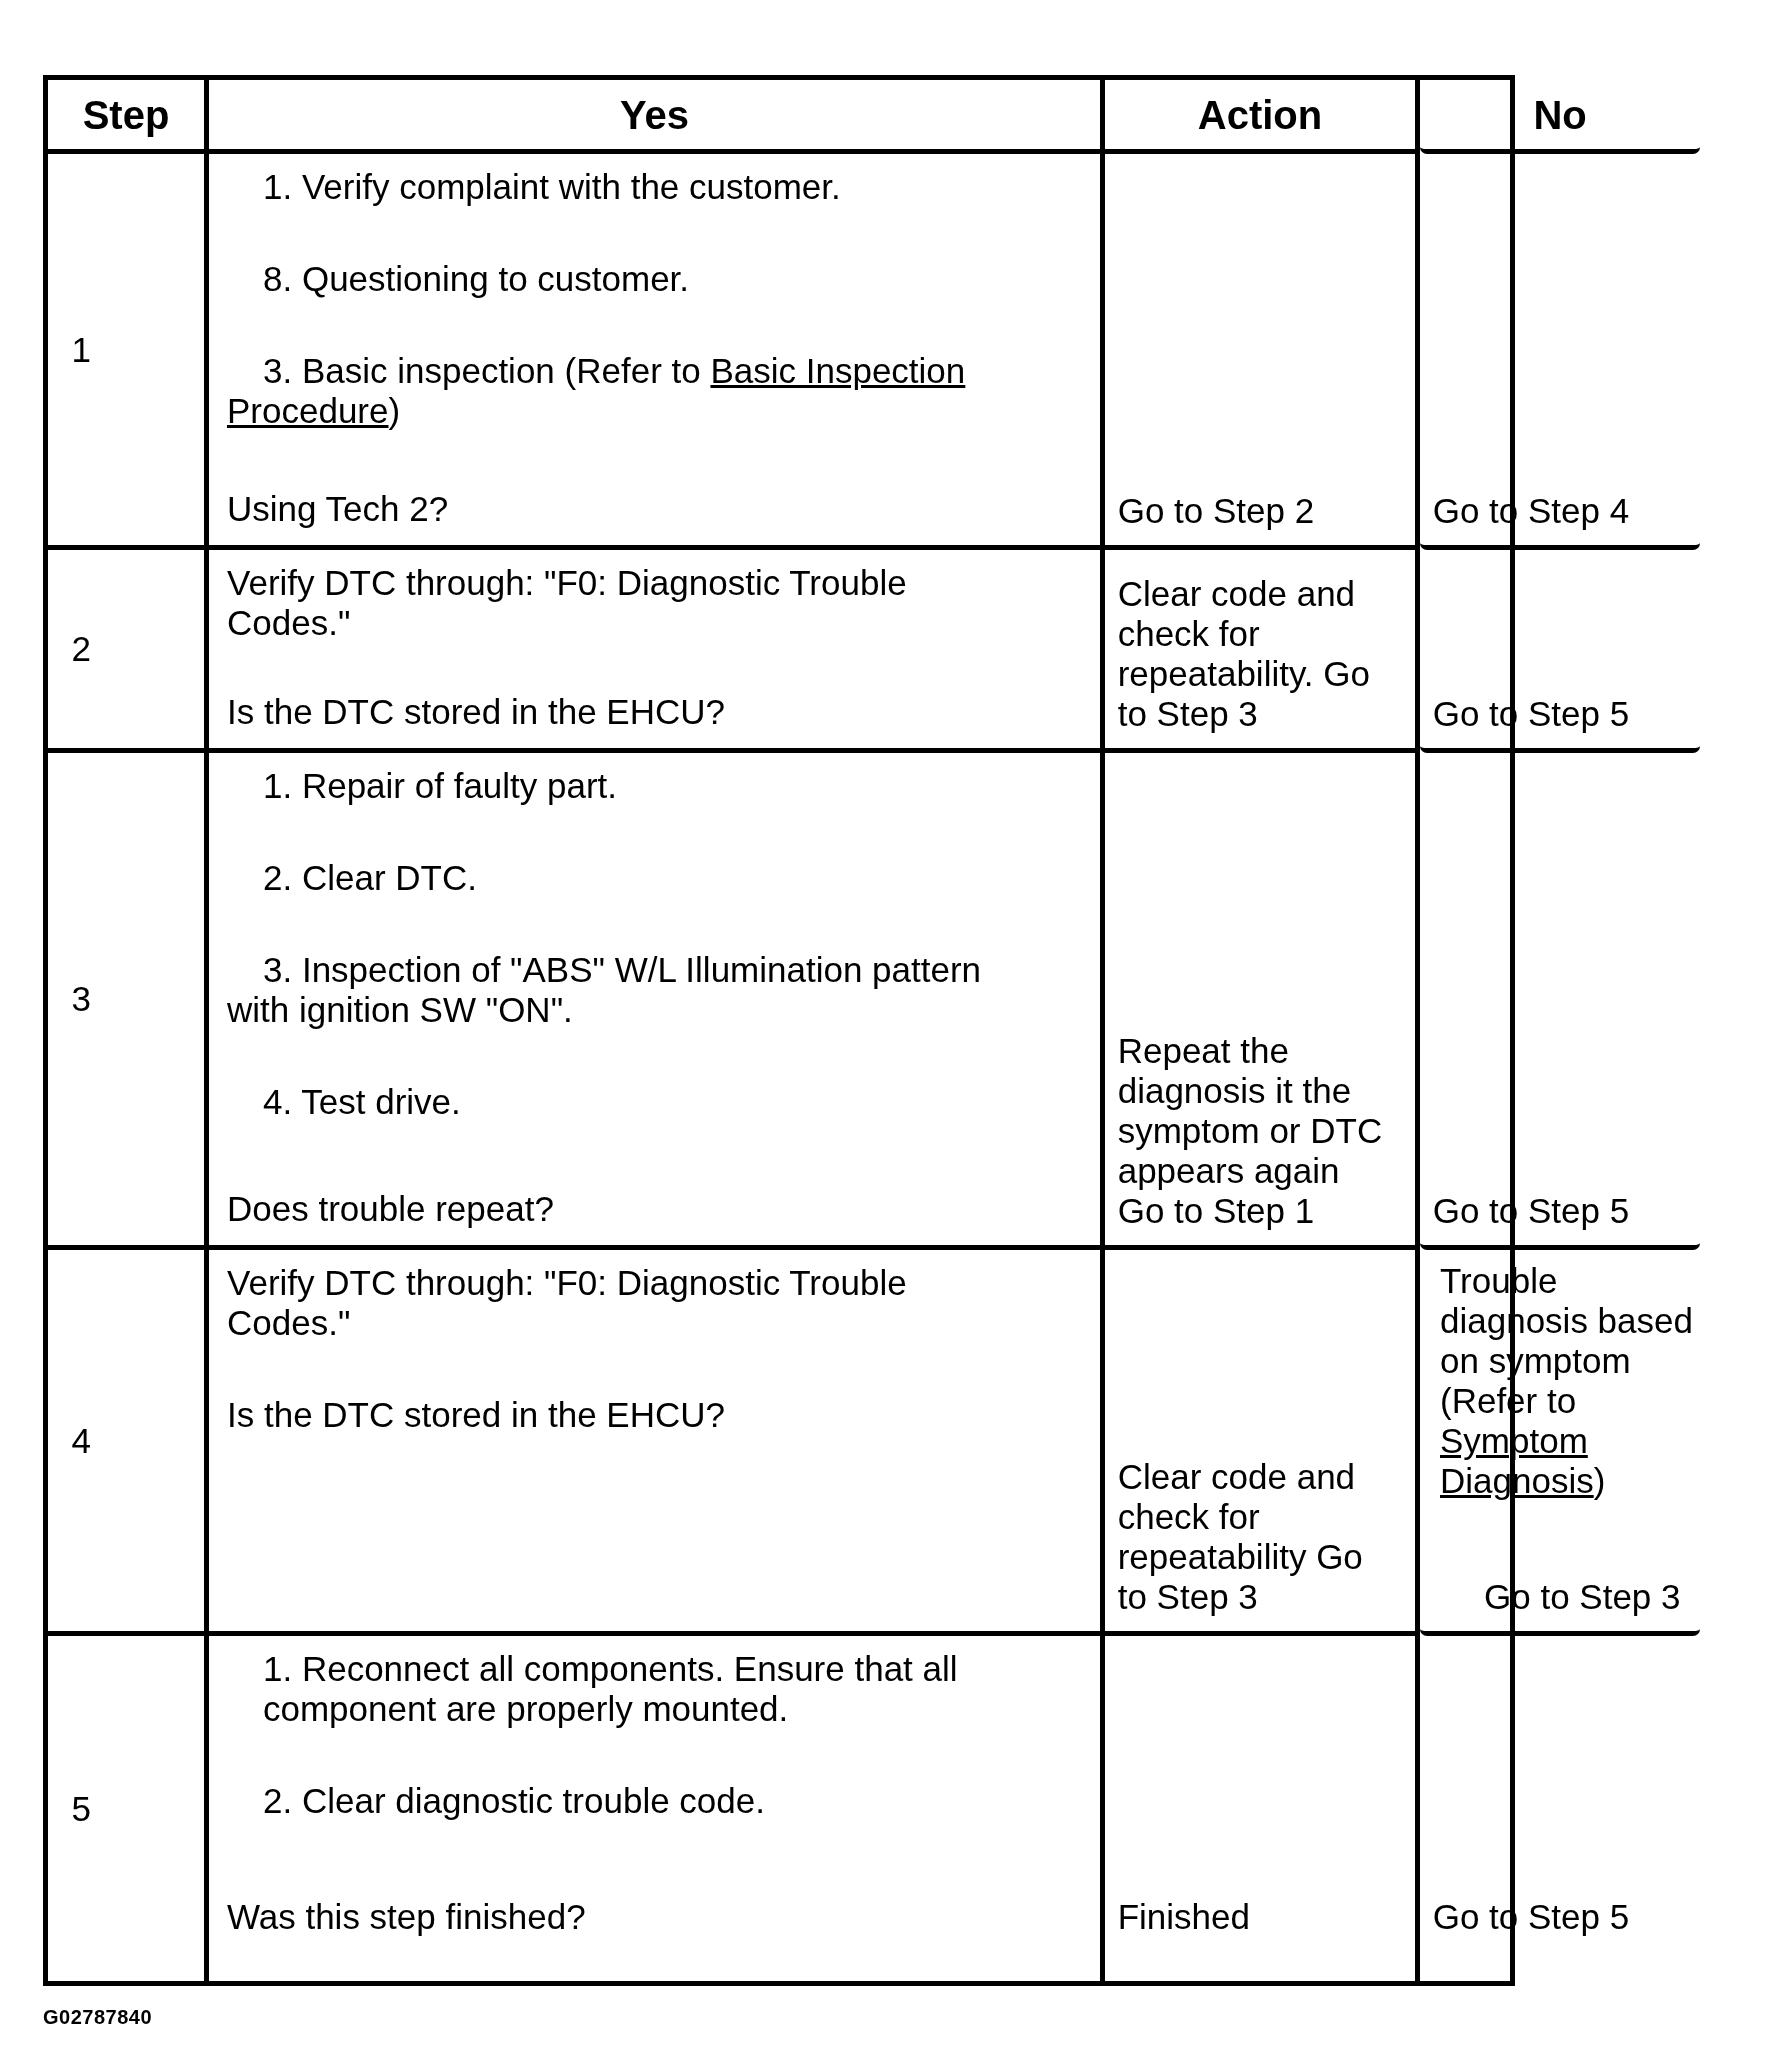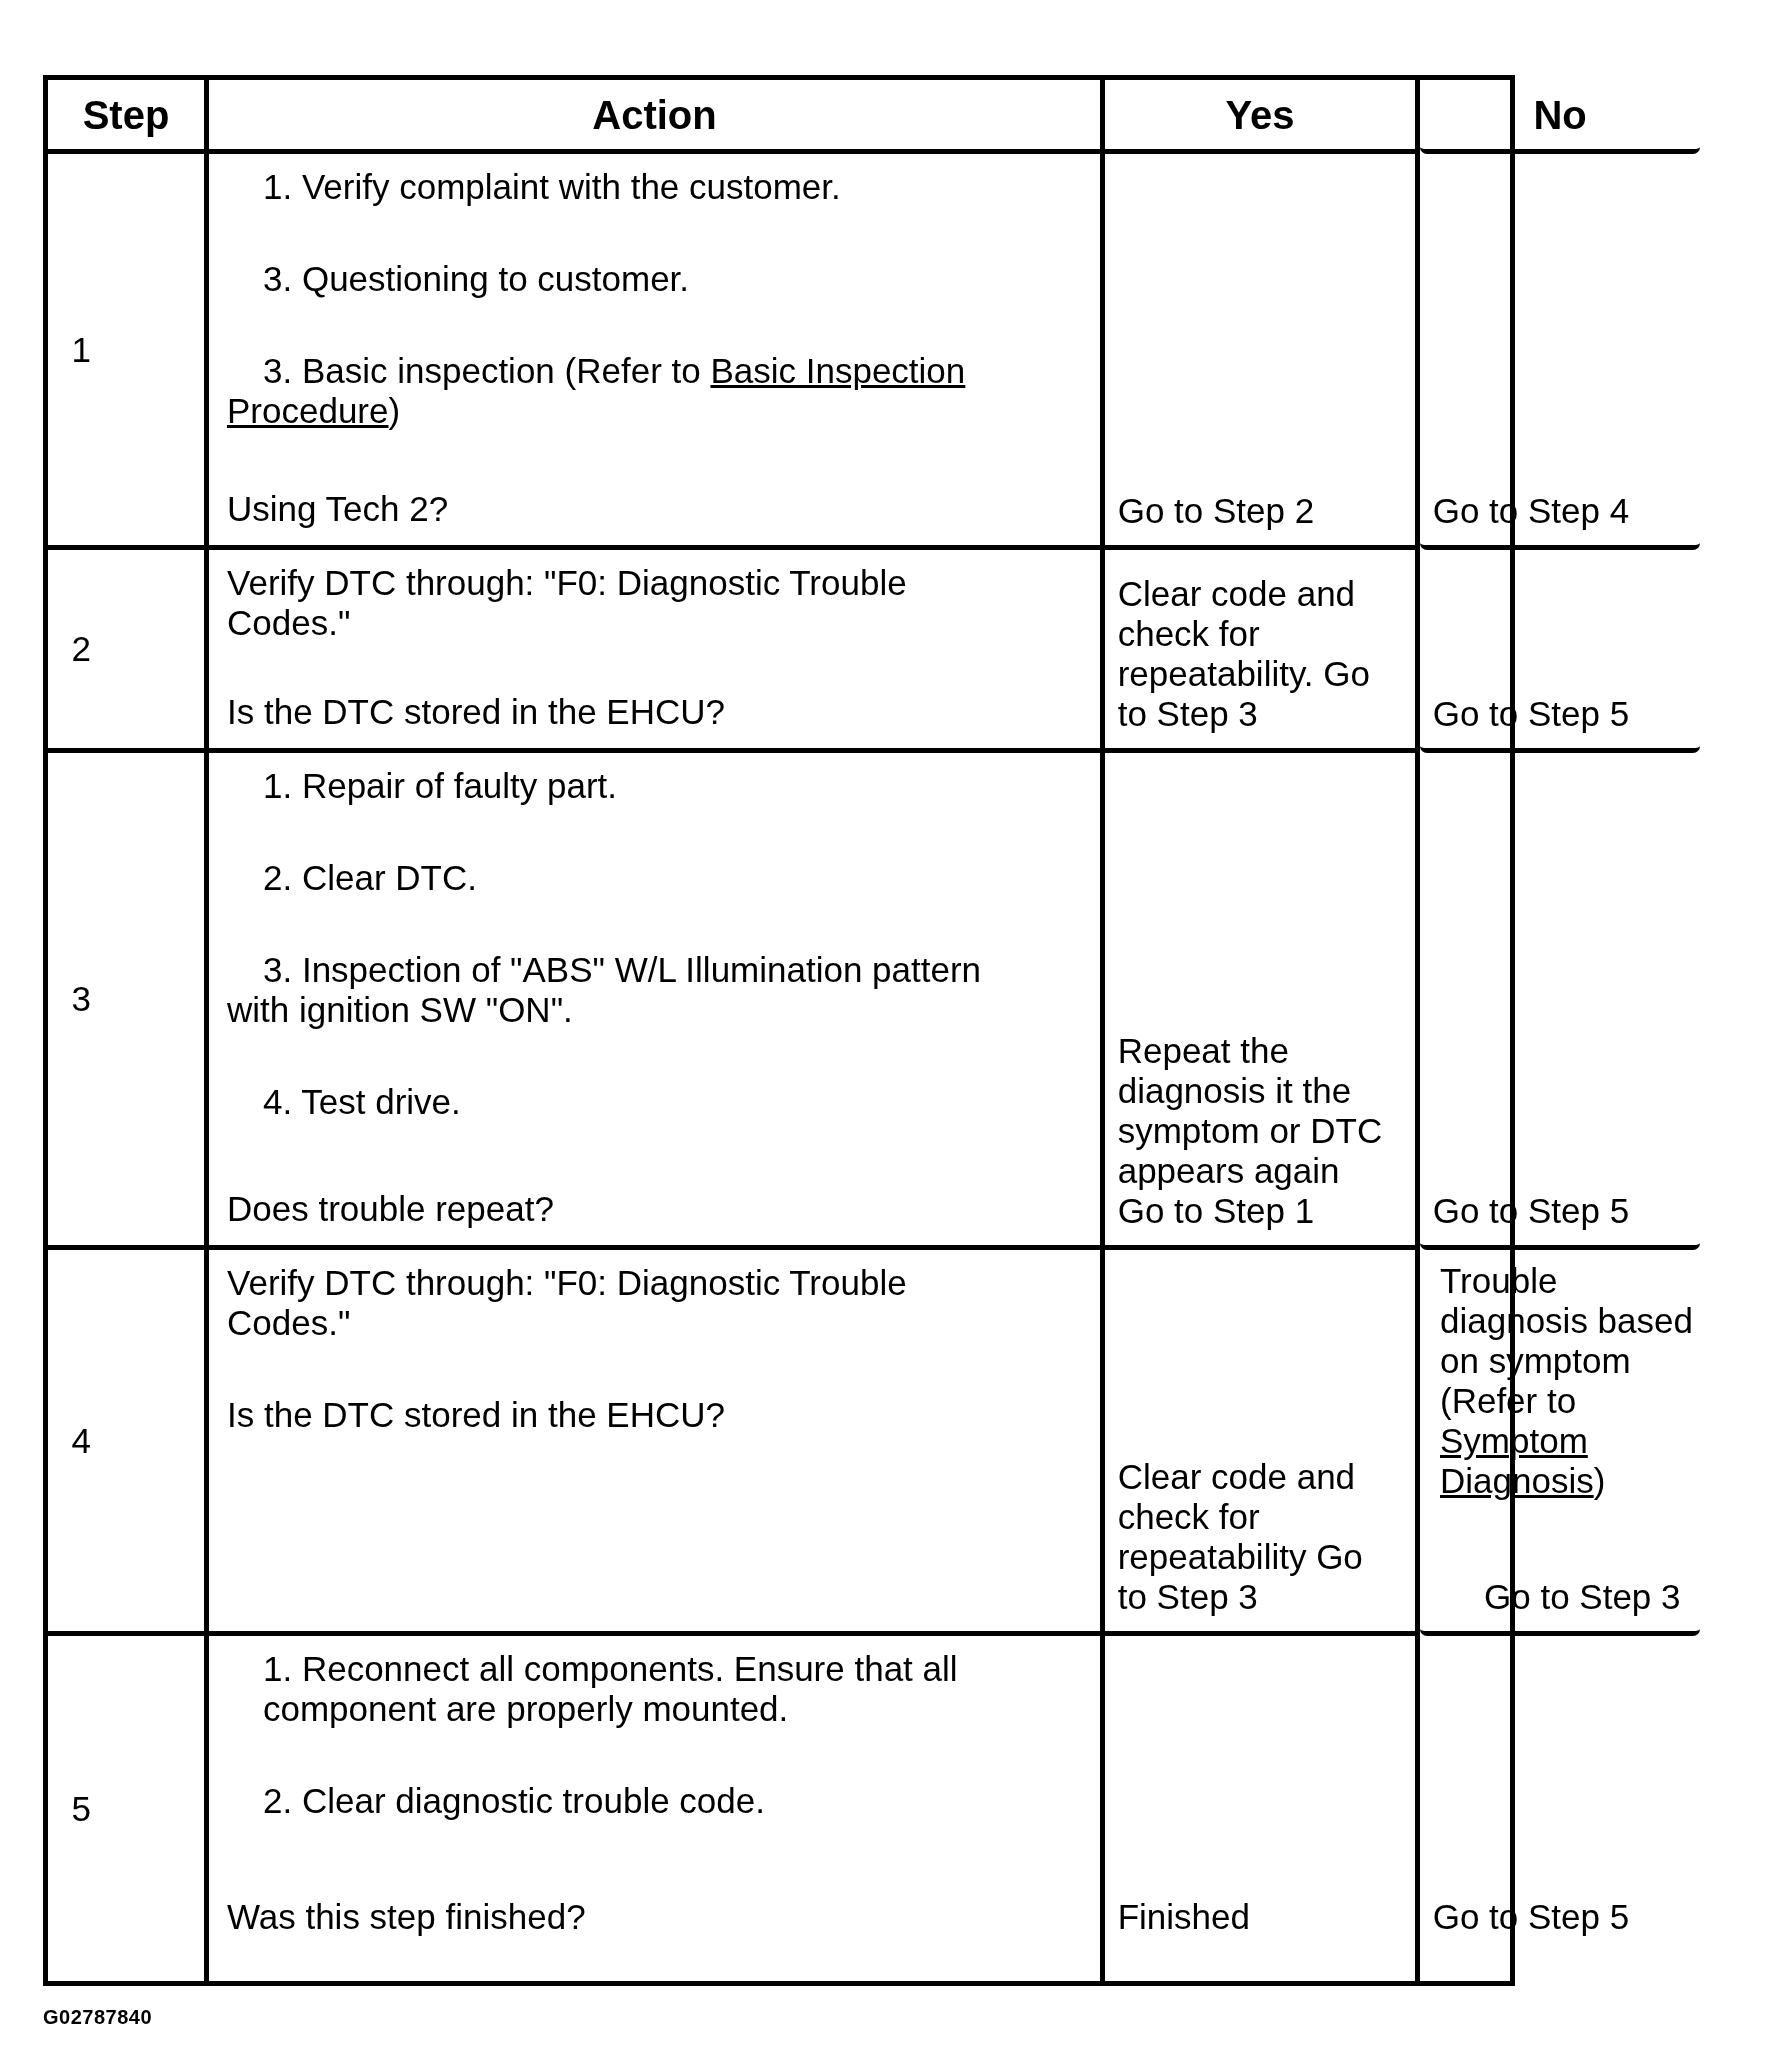--- a/index.html
+++ b/index.html
@@ -68,30 +68,30 @@
   }
 </style>
 </head>
 <body>
 
 <div class="page">
 
   <div class="dtable">
 
     <div class="cell head">Step</div>
+    <div class="cell head">Yes</div>
     <div class="cell head">Action</div>
-    <div class="cell head">Yes</div>
     <div class="cell head cN">No</div>
 
     <div class="cell step-cell">
       <span>1</span>
     </div>
     <div class="cell action-cell">
       <div class="line indent">1. Verify complaint with the customer.</div>
-      <div class="line indent item">3. Questioning to customer.</div>
+      <div class="line indent item">8. Questioning to customer.</div>
       <div class="line indent item"><span>3. Basic inspection (Refer to </span><span class="u">Basic Inspection</span></div>
       <div class="line"><span class="u">Procedure</span><span>)</span></div>
       <div class="line question">Using Tech 2?</div>
     </div>
     <div class="cell yn-cell">
       <div class="line">Go to Step 2</div>
     </div>
     <div class="cell yn-cell cN">
       <div class="line">Go to Step 4</div>
     </div>

